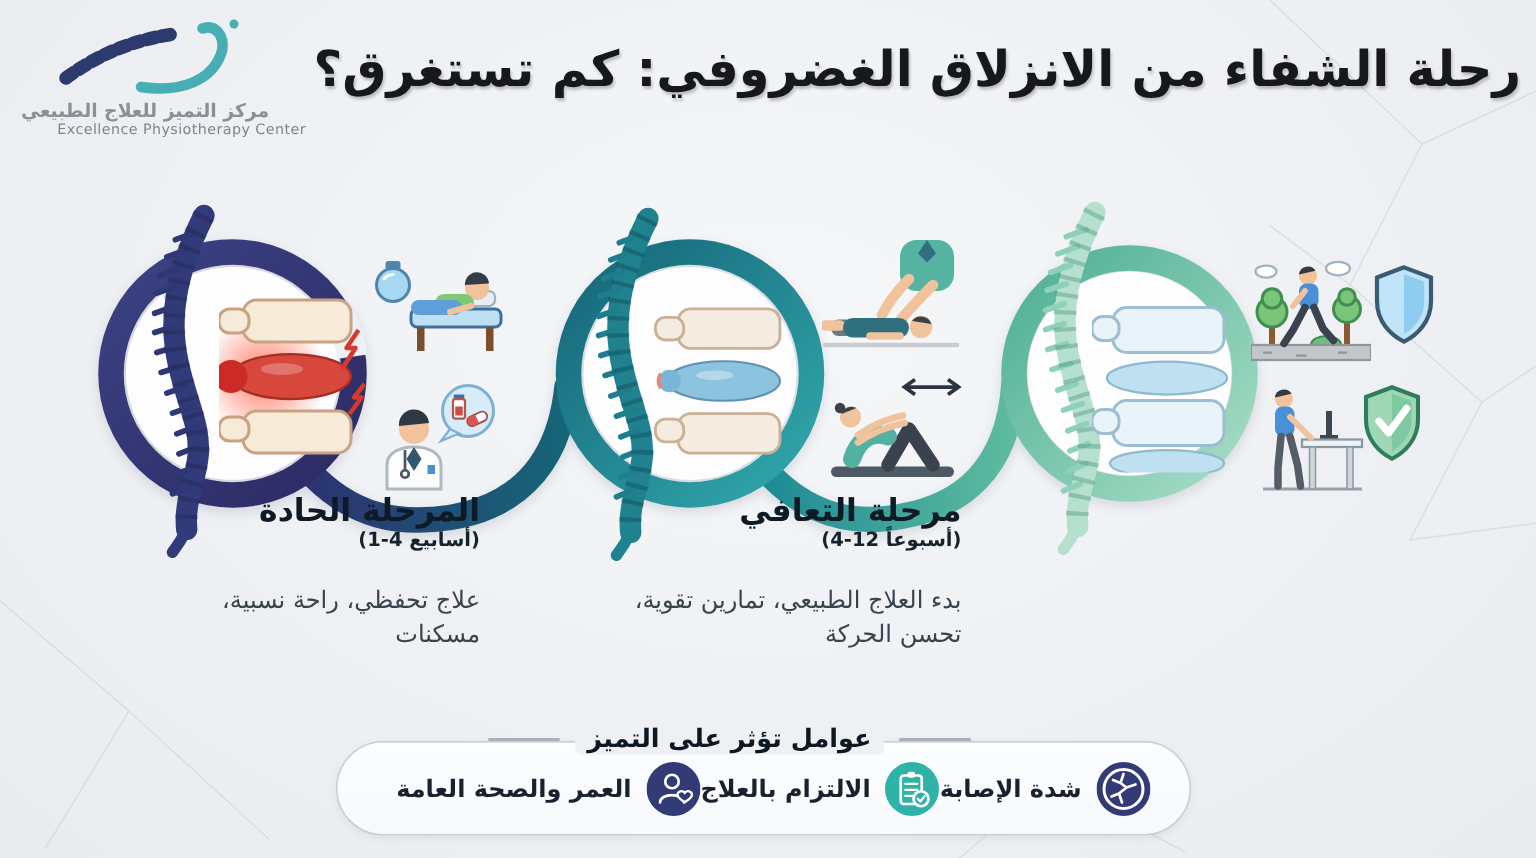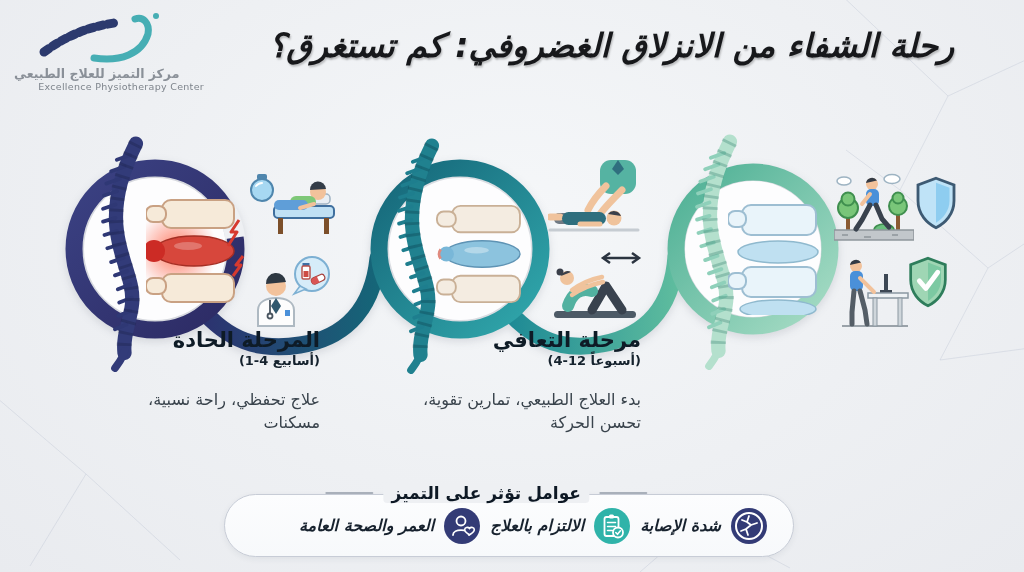--- a/index.html
+++ b/index.html
@@ -8,21 +8,20 @@
     position:relative;width:1024px;height:572px;overflow:hidden;
     background:radial-gradient(ellipse at 50% 38%, #f5f7f9 0%, #eef0f3 55%, #e9ebef 100%);
     font-family:"DejaVu Sans", sans-serif;
   }
   .abs{position:absolute;}
   
   .title{
     left:205px;right:6px;top:26px;text-align:center;direction:rtl;
     font-size:33px;font-weight:bold;color:#17181b;white-space:nowrap;
     text-shadow:1px 2px 2px rgba(0,0,0,.22);
-    font-style:italic;
   }
   .logo{left:14px;top:8px;width:190px;height:96px;}
   .logo-ar{margin-top:-4px;text-align:left;direction:rtl;font-size:12.5px;font-weight:bold;color:#8a9098;}
   .logo-en{text-align:right;font-size:9.5px;color:#7e848c;letter-spacing:.3px;}
   
   .stage-block{top:328px;text-align:right;direction:rtl;}
   .stage-title{font-size:21px;font-weight:bold;color:#0e1b26;white-space:nowrap;}
   .stage-duration{font-size:13px;font-weight:bold;color:#15222d;margin-top:1px;}
   .stage-desc{font-size:16px;color:#39434c;line-height:1.42;margin-top:21px;}
   
@@ -39,21 +38,21 @@
     content:"";width:48px;height:2px;background:#a9b0ba;border-radius:2px;flex:0 0 auto;
   }
   .factors-title > span{
     font-size:17px;font-weight:bold;color:#0d1824;background:#eef0f3;padding:0 8px;border-radius:4px;
   }
   .factors-row{
     position:absolute;inset:0;display:flex;direction:rtl;align-items:center;
     justify-content:space-between;padding:0 26px 0 74px;
   }
   .factor{display:flex;align-items:center;gap:10px;direction:rtl;}
-  .factor-label{font-size:16px;font-weight:bold;color:#17222e;white-space:nowrap;font-style:italic;}
+  .factor-label{font-size:16px;font-weight:bold;color:#17222e;white-space:nowrap;}
 </style>
 </head>
 <body>
 
 <div id="canvas">
 
   <svg class="abs" style="left:0;top:0;" width="1024" height="572" viewBox="0 0 1024 572">
     <g stroke="#c3cad6" stroke-opacity=".45" stroke-width="1" fill="none">
       <path d="M836,-10 L948,96 L1030,58"></path>
       <path d="M948,96 L900,190 L988,268 L1030,240"></path>

